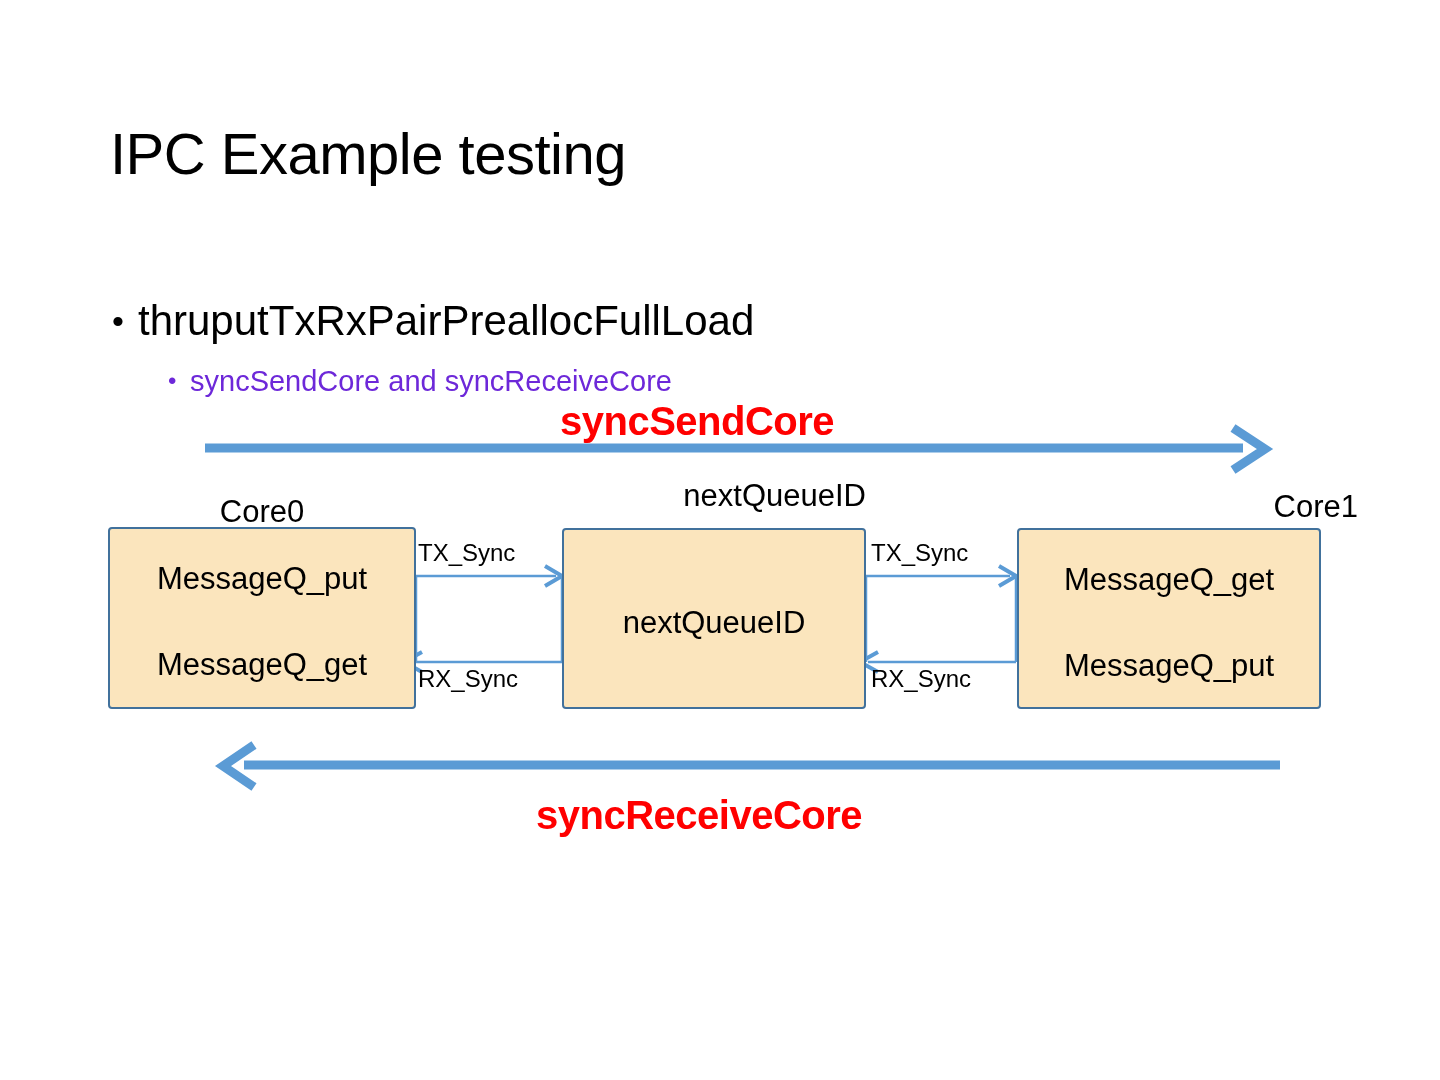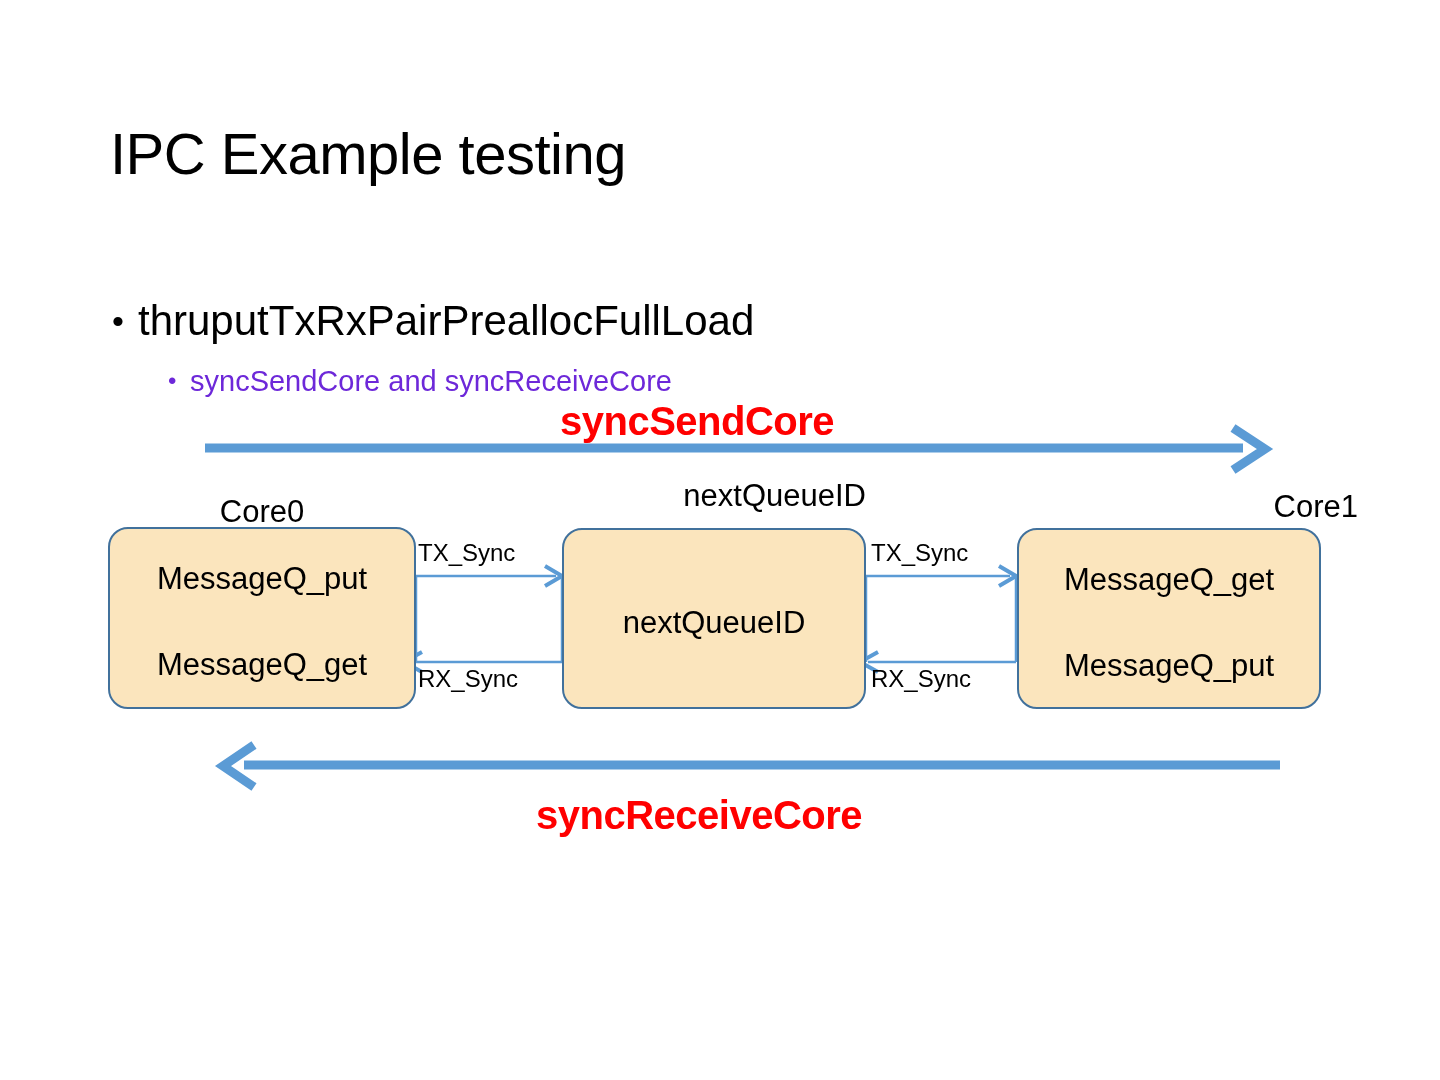--- a/index.html
+++ b/index.html
@@ -86,21 +86,21 @@
     height: 1080px;
     pointer-events: none;
   }
 
   
   .node-box {
     position: absolute;
     box-sizing: border-box;
     background: #FBE5BD;
     border: 2px solid #41719C;
-    border-radius: 20px;
+    border-radius: 4px;
   }
   .node-box .node-line {
     position: absolute;
     left: 0;
     width: 100%;
     text-align: center;
     font-size: 31px;
     color: #000000;
     white-space: nowrap;
   }

